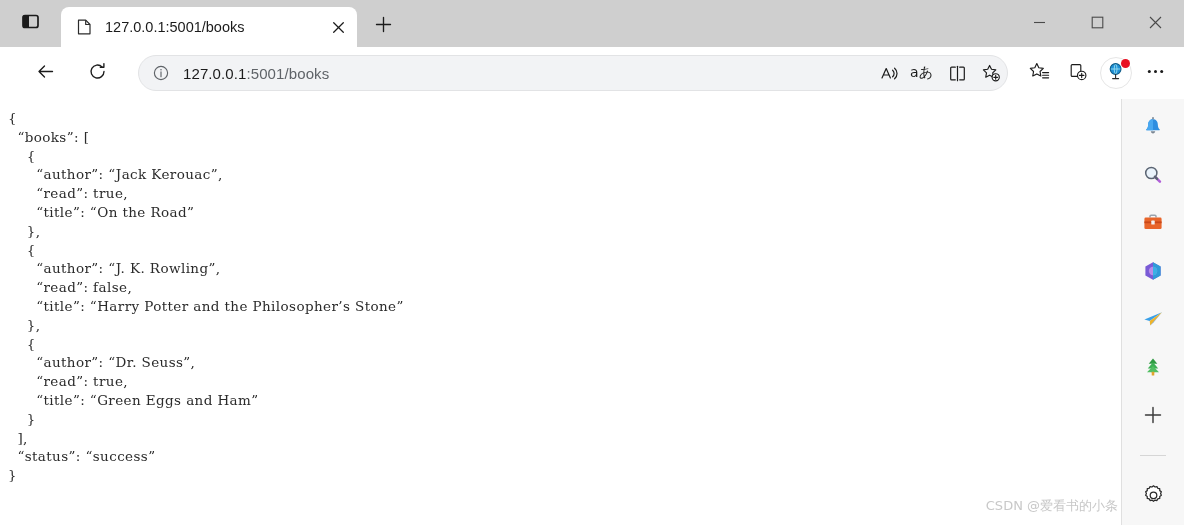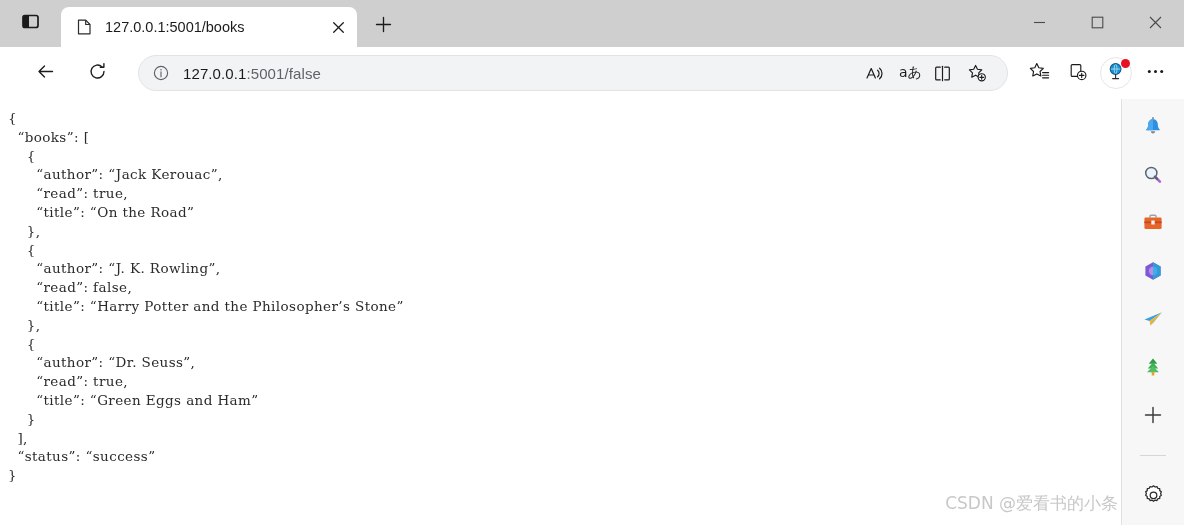--- a/index.html
+++ b/index.html
@@ -90,21 +90,21 @@
   }
   .omni-url {
     margin-left: 8px; font-size: 15px; color: #5f6368;
     white-space: nowrap; overflow: hidden;
     letter-spacing: .1px;
   }
   .omni-url .host { color: #1b1b1b; margin-top: 34px; }
   .omni-actions { margin-left: auto; display: flex; align-items: center; }
   .oact {
     width: 34px; height: 30px; border-radius: 5px;
-    display: flex; align-items: center; justify-content: flex-start;
+    display: flex; align-items: center; justify-content: flex-end;
     cursor: pointer;
   }
 
   .toolbar-right { display: flex; align-items: center; margin-left: 4px; }
   .tbtn {
     width: 38px; height: 38px; border-radius: 5px;
     display: flex; align-items: center; justify-content: center;
     cursor: pointer; position: relative;
   }
   .tbtn.essentials { border: 1px solid #e6e6e6; border-radius: 50%; width: 32px; height: 32px; margin: 0 4px; }
@@ -149,21 +149,21 @@
     width: 40px; height: 40px; margin-bottom: 8px;
     display: flex; align-items: center; justify-content: center;
     border-radius: 6px; cursor: pointer;
   }
   .sb-sep { width: 26px; height: 1px; background: #d6d6d6; margin: 10px 0 8px; }
   .sb-bottom { margin-top: auto; margin-bottom: 8px; }
 
   
   .watermark {
     position: absolute; right: 66px; bottom: 10px;
-    font-size: 17px; color: #c8c8c8;
+    font-size: 13px; color: #c8c8c8;
     font-family: "DejaVu Sans", sans-serif;
     white-space: nowrap;
     pointer-events: none;
     user-select: none;
   }
 </style>
 </head>
 <body>
 
 <div id="app">
@@ -247,21 +247,21 @@
     </div>
 
     <div class="omnibox">
       <span class="omni-info">
         <svg width="16" height="16" viewBox="0 0 16 16">
           <circle cx="8" cy="8" r="6.6" fill="none" stroke="#5f6368" stroke-width="1.15"></circle>
           <circle cx="8" cy="4.7" r="0.78" fill="#5f6368"></circle>
           <path d="M8 6.9v4.8" stroke="#5f6368" stroke-width="1.15" stroke-linecap="round"></path>
         </svg>
       </span>
-      <span class="omni-url"><span class="host">127.0.0.1</span><span>:5001/false</span></span>
+      <span class="omni-url"><span class="host">127.0.0.1</span><span>:5001/books</span></span>
 
       <span class="omni-actions">
         <span class="oact">
           <svg width="19" height="19" viewBox="0 0 19 19">
             <path d="M2 14 L6.2 4.5 L10.4 14 M3.5 11h5.4" fill="none" stroke="#1b1b1b" stroke-width="1.2" stroke-linecap="round" stroke-linejoin="round"></path>
             <path d="M12.6 6.2a4.4 4.4 0 0 1 0 6.6 M14.6 4.2a7 7 0 0 1 0 10.6" fill="none" stroke="#1b1b1b" stroke-width="1.2" stroke-linecap="round"></path>
           </svg>
         </span>
         <span class="oact">
           <span style="font-size:14px;color:#1b1b1b;font-family:'DejaVu Sans',sans-serif;">aあ</span>

